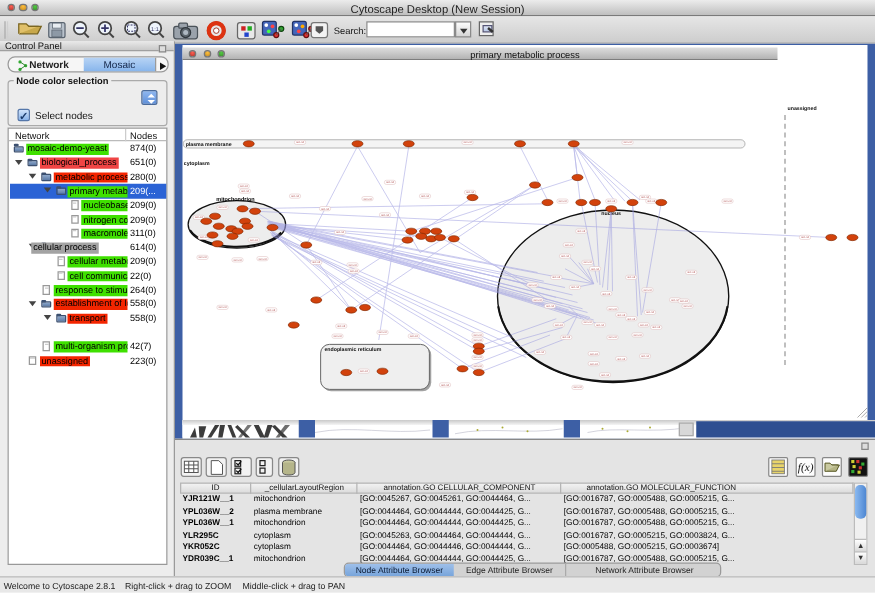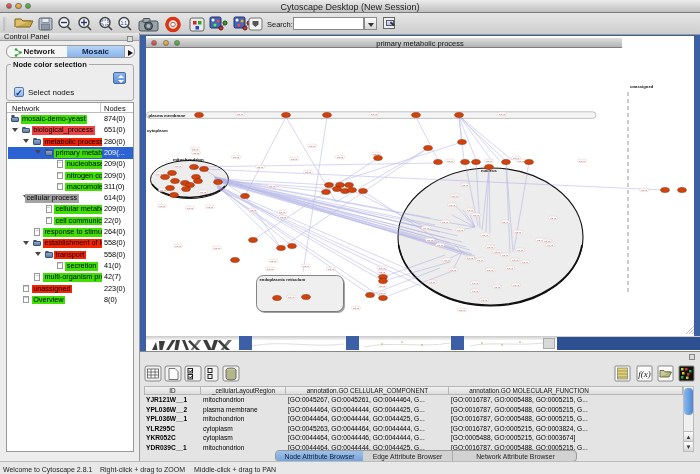--- a/index.html
+++ b/index.html
@@ -89,21 +89,21 @@
 <div class="abs" style="left:0;top:0;width:139px;height:8px;background:linear-gradient(#e9e9e9,#c9c9c9);border-bottom:1px solid #a0a0a0;font-size:7.5px;line-height:8px;color:#111;padding-left:4px">Control Panel</div>
 <span class="abs" style="left:127px;top:2.5px;width:6px;height:6px;border:1px solid #888;background:#ddd"></span>
 <div class="abs" style="left:6px;top:12px;width:129px;height:13px;background:#f6f6f6;border:1px solid #9a9a9a;border-radius:6px;overflow:hidden">
 <span class="abs" style="left:0;top:0;width:60px;height:13px;font-size:8px;font-weight:bold;line-height:12px;text-align:center;color:#222">&nbsp;&nbsp;Network</span>
 <svg class="abs" style="left:7px;top:2px" width="9" height="9" viewBox="0 0 9 9">
         <circle cx="2" cy="1.5" r="1.3" fill="#33aa33"></circle>
         <circle cx="2" cy="7.5" r="1.3" fill="#33aa33"></circle>
         <circle cx="6.5" cy="4.5" r="1.3" fill="#33aa33"></circle>
         <path d="M2 1.5 L6.5 4.5 L2 7.5" stroke="#338833" fill="none" stroke-width="0.8"></path>
       </svg>
-<span class="abs" style="left:60px;top:0;width:57px;height:13px;background:linear-gradient(#b8d4f5,#7fb0ea);font-size:8px;font-weight:bold;line-height:12px;text-align:center;color:#112244">Mosaic</span>
+<span class="abs" style="left:60px;top:0;width:57px;height:13px;background:linear-gradient(#b8d4f5,#7fb0ea);font-size:8px;font-weight:normal;line-height:12px;text-align:center;color:#112244">Mosaic</span>
 <span class="abs" style="left:117px;top:0;width:12px;height:13px;border-left:1px solid #9a9a9a">
         <span class="abs" style="left:3px;top:3.5px;width:0;height:0;border-top:3px solid transparent;border-bottom:3px solid transparent;border-left:5px solid #111"></span>
       </span>
 </div>
 <div class="abs" style="left:6px;top:31px;width:128px;height:37px;border:1px solid #aaa;border-radius:3px"></div>
 <span class="abs" style="left:11px;top:27px;background:#ededed;font-size:7.5px;font-weight:bold;color:#111;padding:0 2px">Node color selection</span>
 <span class="abs" style="left:113px;top:38.5px;width:13px;height:12px;background:linear-gradient(#8fb7f0,#5f8fd8);border-radius:2px;border:0.5px solid #4a6a9a">
       <span class="abs" style="left:3.5px;top:2px;width:0;height:0;border-left:3px solid transparent;border-right:3px solid transparent;border-bottom:3.5px solid #fff"></span>
       <span class="abs" style="left:3.5px;top:7px;width:0;height:0;border-left:3px solid transparent;border-right:3px solid transparent;border-top:3.5px solid #fff"></span>
     </span>
@@ -193,43 +193,31 @@
 <span style="position:absolute;left:34.9px;top:1.6px;background:#f32500;color:#000;font-size:7.3px;line-height:8.6px;padding:0 1.5px;white-space:nowrap;max-width:59px;overflow:hidden;display:inline-block">establishment of lo</span>
 <span style="position:absolute;left:96px;top:1.6px;color:#000;font-size:7.3px;line-height:8.6px">558(0)</span>
 </div>
 <div style="position:absolute;left:1px;top:136.1px;width:129px;height:11.3px;background:transparent">
 <span style="position:absolute;left:26.6px;top:2.8px;width:0;height:0;border-left:3.2px solid transparent;border-right:3.2px solid transparent;border-top:4.6px solid #444"></span>
 <span style="position:absolute;left:36.6px;top:3px;width:8px;height:5.5px;background:linear-gradient(#8fa9cc,#5d7ba6);border:0.5px solid #3c5070;border-radius:1px"></span>
 <span style="position:absolute;left:36.6px;top:1.8px;width:4px;height:2px;background:#7e97bd;border:0.5px solid #3c5070;border-radius:1px"></span>
 <span style="position:absolute;left:46.1px;top:1.6px;background:#f32500;color:#000;font-size:7.3px;line-height:8.6px;padding:0 1.5px;white-space:nowrap;max-width:48px;overflow:hidden;display:inline-block">transport</span>
 <span style="position:absolute;left:96px;top:1.6px;color:#000;font-size:7.3px;line-height:8.6px">558(0)</span>
 </div>
-<div style="position:absolute;left:1px;top:147.4px;width:129px;height:11.3px;background:transparent">
-<span style="position:absolute;left:48.8px;top:1.5px;width:6px;height:7.5px;background:#fff;border:0.6px solid #999"></span>
-<span style="position:absolute;left:50.0px;top:3px;width:3.4px;height:0.8px;background:#ccc"></span>
-<span style="position:absolute;left:57.3px;top:1.6px;background:#3fe000;color:#000;font-size:7.3px;line-height:8.6px;padding:0 1.5px;white-space:nowrap;max-width:37px;overflow:hidden;display:inline-block">secretion</span>
-<span style="position:absolute;left:96px;top:1.6px;color:#000;font-size:7.3px;line-height:8.6px">41(0)</span>
-</div>
 <div style="position:absolute;left:1px;top:158.7px;width:129px;height:11.3px;background:transparent">
 <span style="position:absolute;left:26.4px;top:1.5px;width:6px;height:7.5px;background:#fff;border:0.6px solid #999"></span>
 <span style="position:absolute;left:27.6px;top:3px;width:3.4px;height:0.8px;background:#ccc"></span>
 <span style="position:absolute;left:34.9px;top:1.6px;background:#3fe000;color:#000;font-size:7.3px;line-height:8.6px;padding:0 1.5px;white-space:nowrap;max-width:59px;overflow:hidden;display:inline-block">multi-organism pro</span>
 <span style="position:absolute;left:96px;top:1.6px;color:#000;font-size:7.3px;line-height:8.6px">42(7)</span>
 </div>
 <div style="position:absolute;left:1px;top:170.0px;width:129px;height:11.3px;background:transparent">
 <span style="position:absolute;left:15.2px;top:1.5px;width:6px;height:7.5px;background:#fff;border:0.6px solid #999"></span>
 <span style="position:absolute;left:16.4px;top:3px;width:3.4px;height:0.8px;background:#ccc"></span>
 <span style="position:absolute;left:23.7px;top:1.6px;background:#f32500;color:#000;font-size:7.3px;line-height:8.6px;padding:0 1.5px;white-space:nowrap;max-width:70px;overflow:hidden;display:inline-block">unassigned</span>
 <span style="position:absolute;left:96px;top:1.6px;color:#000;font-size:7.3px;line-height:8.6px">223(0)</span>
-</div>
-<div style="position:absolute;left:1px;top:181.3px;width:129px;height:11.3px;background:transparent">
-<span style="position:absolute;left:15.2px;top:1.5px;width:6px;height:7.5px;background:#fff;border:0.6px solid #999"></span>
-<span style="position:absolute;left:16.4px;top:3px;width:3.4px;height:0.8px;background:#ccc"></span>
-<span style="position:absolute;left:23.7px;top:1.6px;background:#3fe000;color:#000;font-size:7.3px;line-height:8.6px;padding:0 1.5px;white-space:nowrap;max-width:70px;overflow:hidden;display:inline-block">Overview</span>
-<span style="position:absolute;left:96px;top:1.6px;color:#000;font-size:7.3px;line-height:8.6px">8(0)</span>
 </div>
 </div>
     </div>
 </div>
 <div class="abs" style="left:140px;top:35px;width:560px;height:317px;background:#9a9a9a">
 <div class="abs" style="left:0;top:0;width:560px;height:316px;border:1.5px solid #3d5fa5;border-left-width:6px;border-right-width:6px;background:#fff">
 <div class="abs" style="left:0;top:2px;width:476px;height:10px;background:linear-gradient(#dedede,#b4b4b4);border-bottom:1px solid #7d7d7d">
 <span class="abs" style="left:5.1px;top:2.2px;width:5.8px;height:5.8px;border-radius:50%;background:radial-gradient(circle at 50% 30%,#ff5f52,#b1332b);border:0.5px solid #777"></span>
 <span class="abs" style="left:16.8px;top:2.2px;width:5.8px;height:5.8px;border-radius:50%;background:radial-gradient(circle at 50% 30%,#ffbe3c,#c08b23);border:0.5px solid #777"></span>
 <span class="abs" style="left:27.8px;top:2.2px;width:5.8px;height:5.8px;border-radius:50%;background:radial-gradient(circle at 50% 30%,#53c943,#3a8d2c);border:0.5px solid #777"></span>

